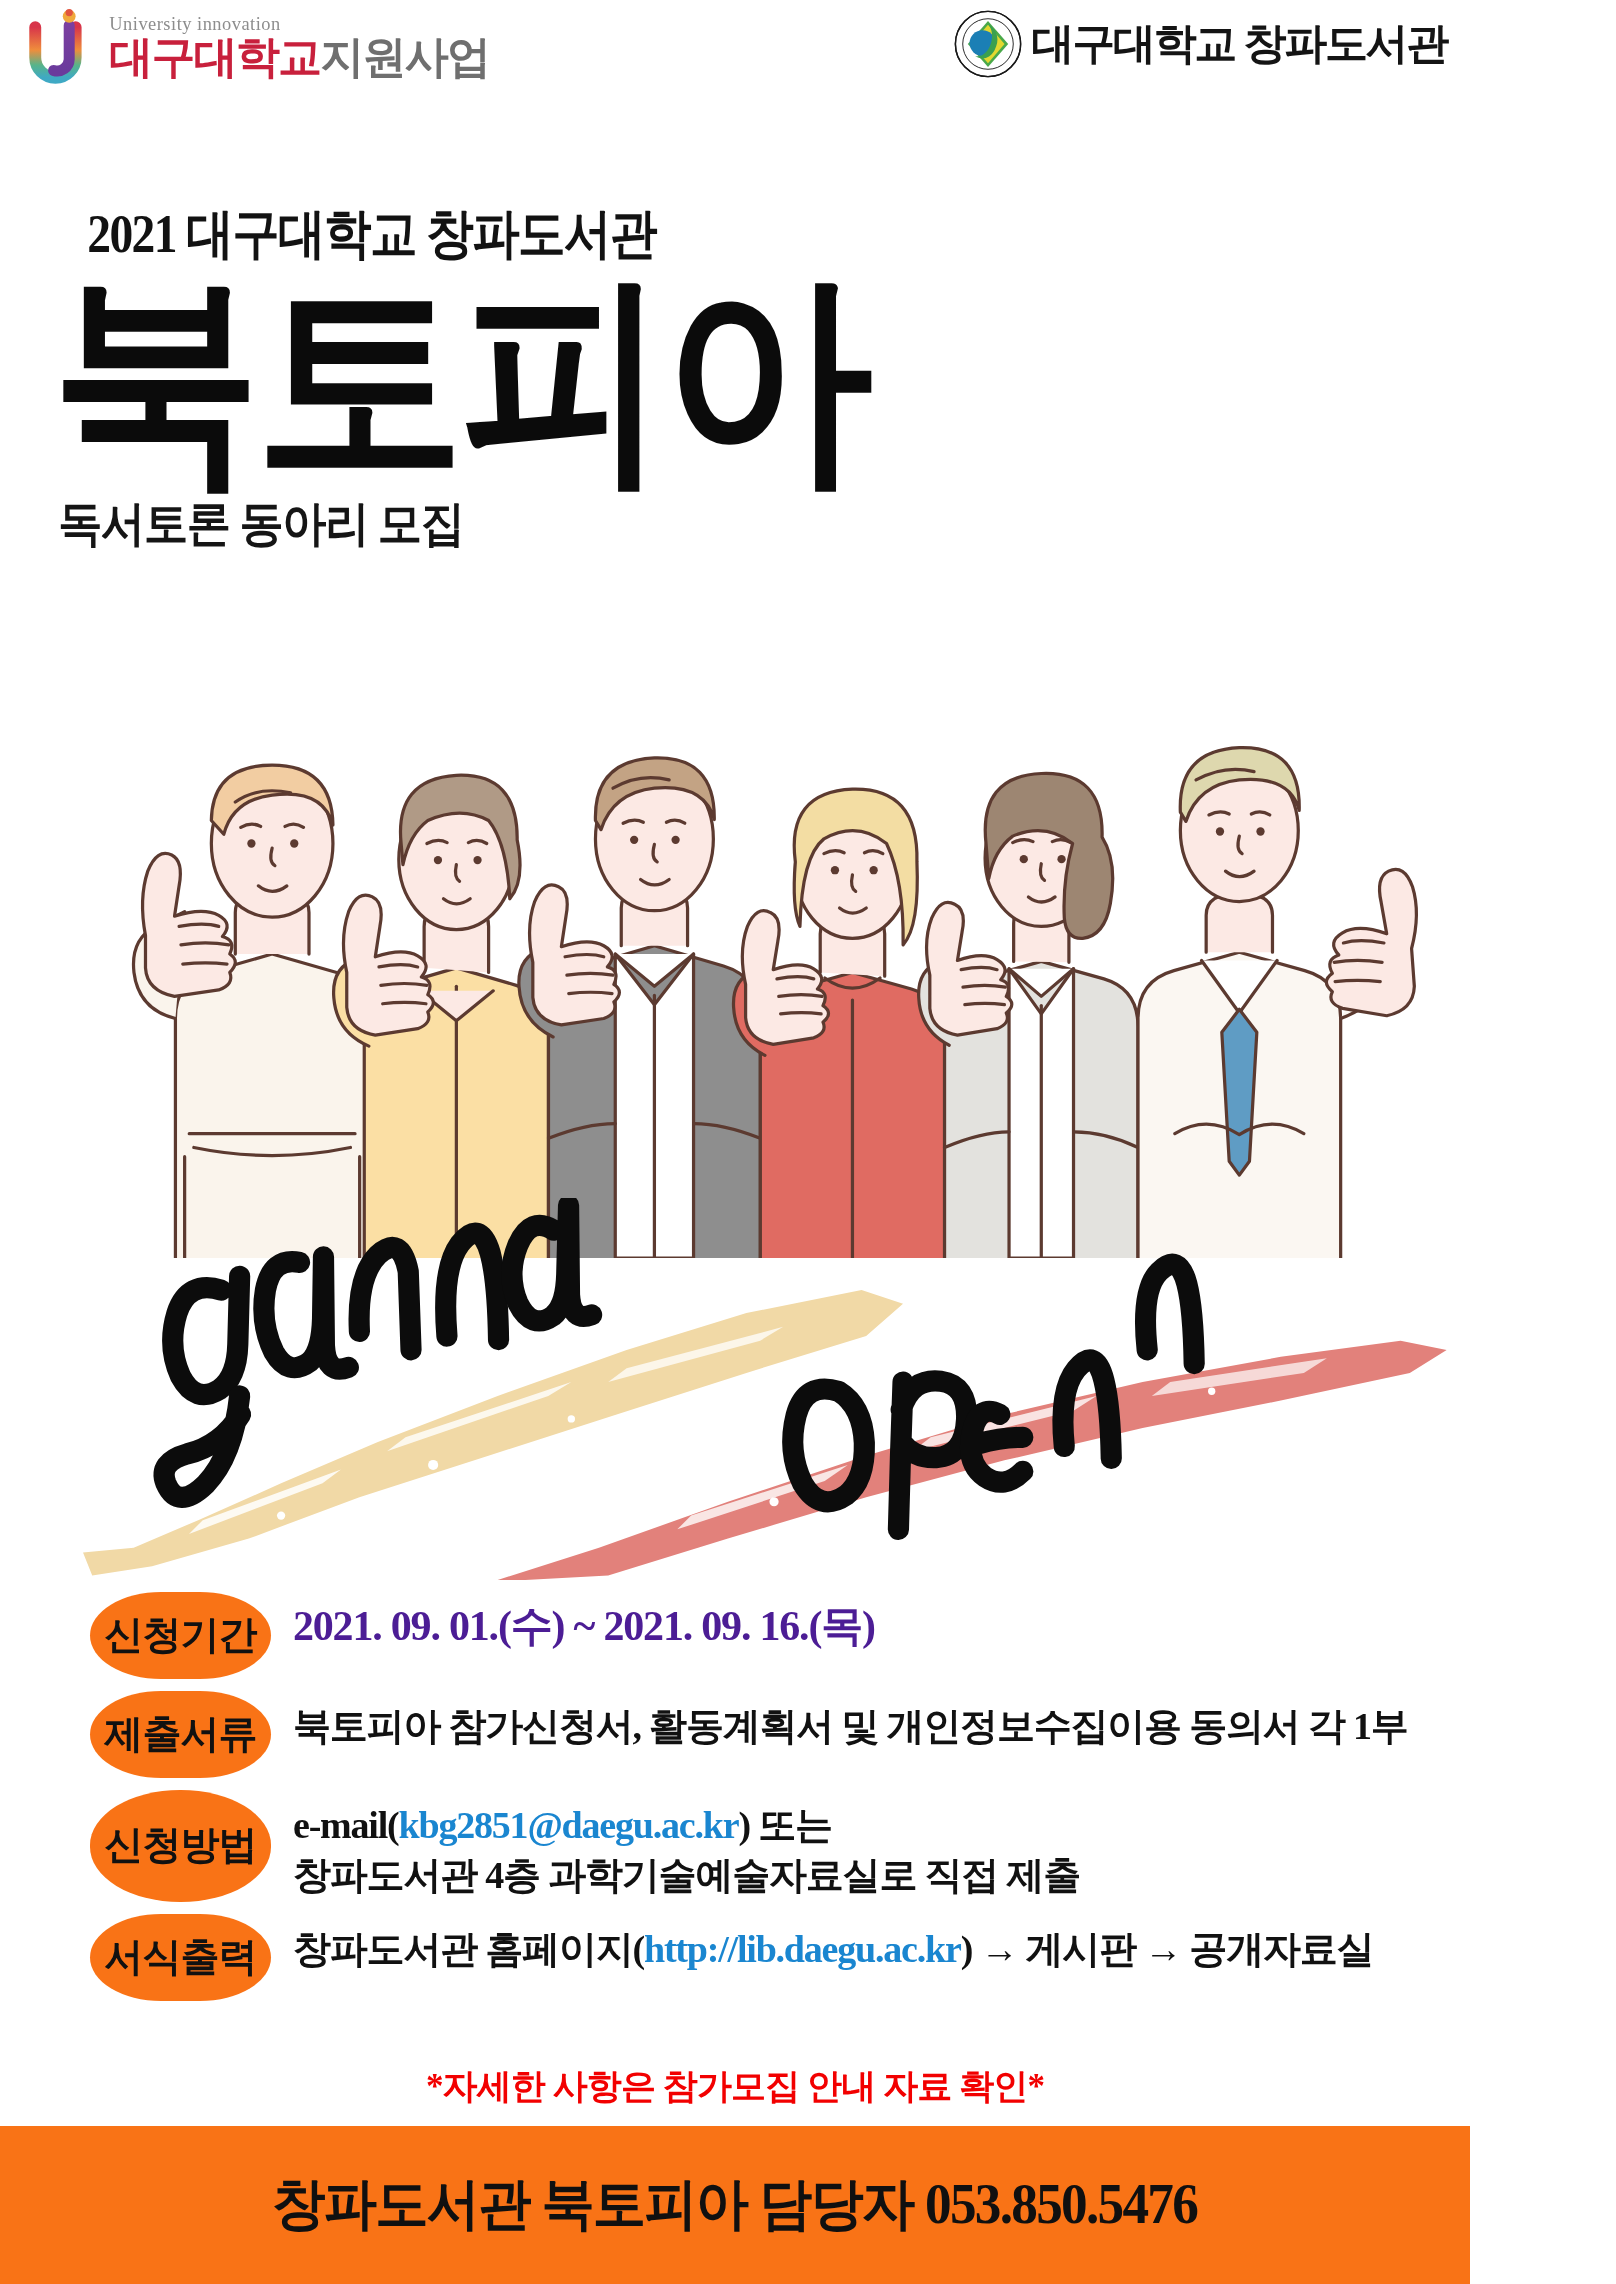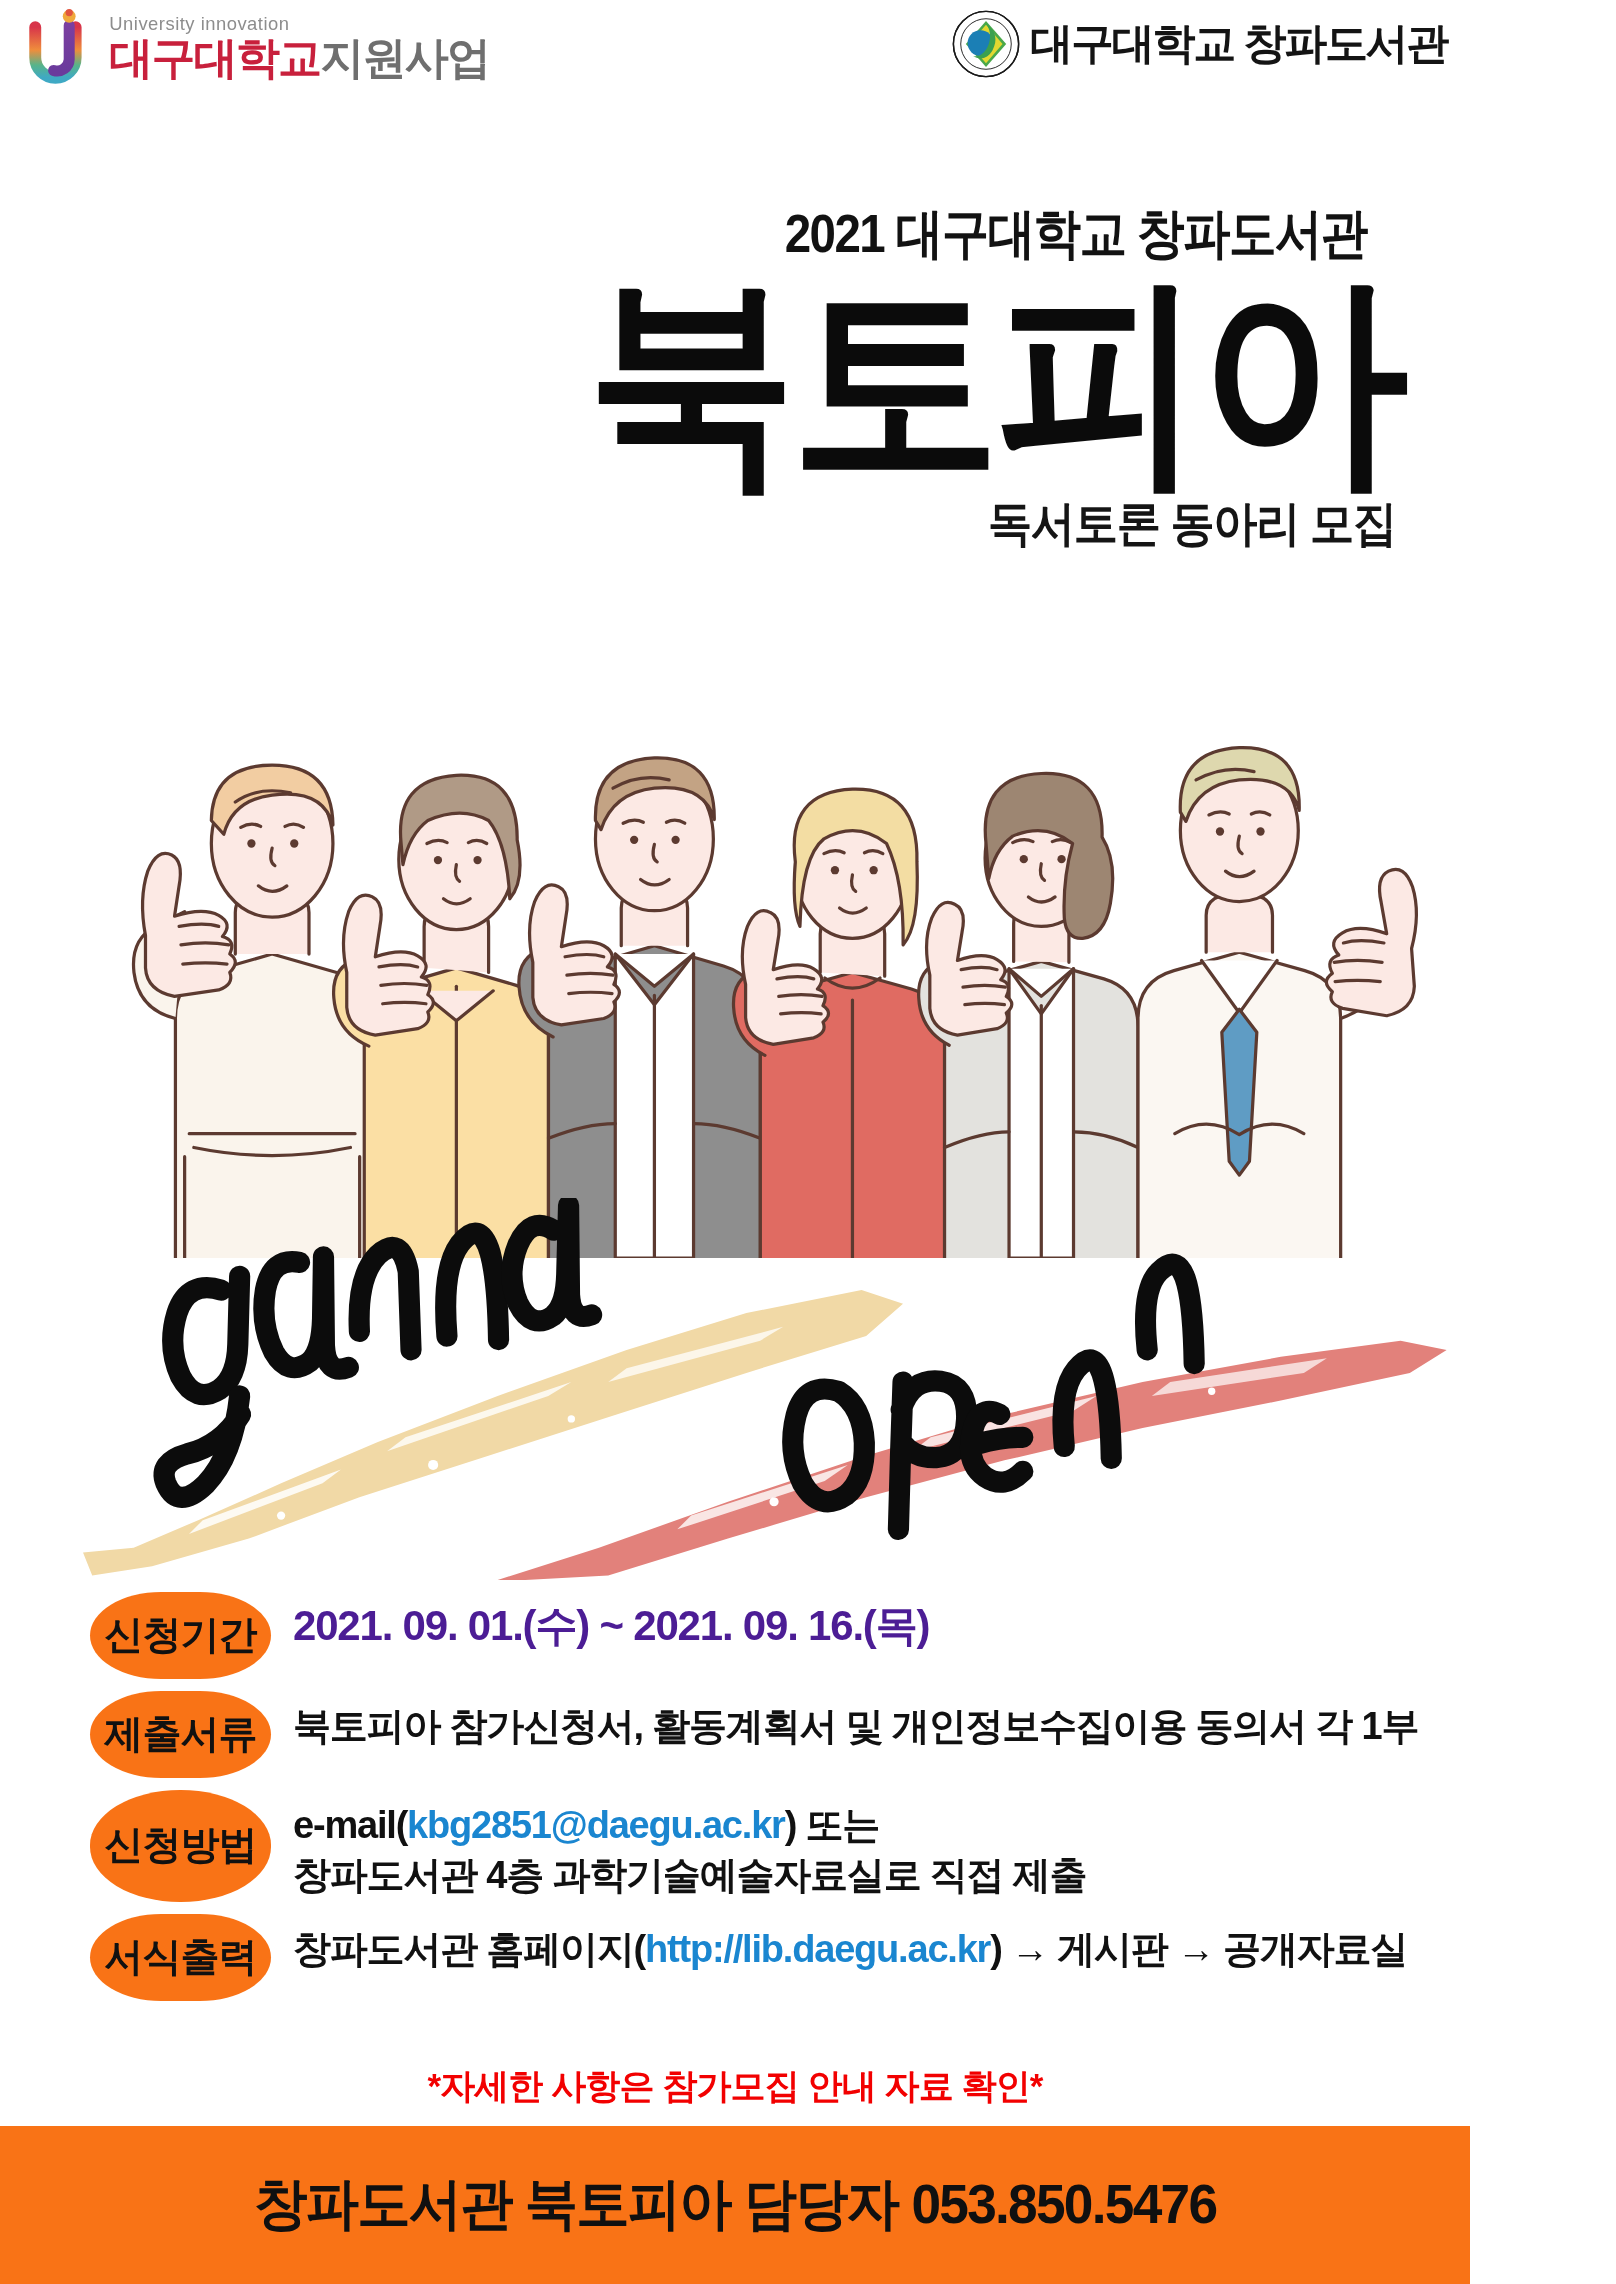--- a/index.html
+++ b/index.html
@@ -2,38 +2,39 @@
 <html style="font-size:7.4px"><head>
 <meta charset="utf-8">
 <style>
   html,body{margin:0;padding:0;background:#fff;}
   body{font-family:"Liberation Sans","DejaVu Sans",sans-serif;}
   .poster{
     position:relative;
     width:1470px;height:2284px;
     background:#ffffff;
     overflow:hidden;
+    font-family:Liberation Serif, serif;
   }
 
   
   .logo-left{position:absolute;left:25px;top:8.3px;display:flex;align-items:center;gap:8.3px;}
   .ui-mark{position:relative;width:76px;height:78px;flex:none;}
   .ui-mark svg{display:block;}
   .logo-left-text{display:flex;flex-direction:column;justify-content:center;line-height:1;}
   .logo-left-en{font-size:18.4px;color:#8d8d8d;letter-spacing:0.5px;margin-bottom:2.8px;font-weight:400;}
   .logo-left-kr{font-size:44px;font-weight:bold;letter-spacing:-1.8px;white-space:nowrap;}
   .logo-left-kr .red{color:#c8203c;}
   .logo-left-kr .gray{color:#6f6f6f;}
 
   .logo-right{position:absolute;right:23px;top:10px;display:flex;align-items:center;gap:10px;}
   .du-emblem{width:68px;height:68px;flex:none;}
   .logo-right-kr{font-size:43px;font-weight:bold;color:#141414;letter-spacing:-2.3px;white-space:nowrap;}
 
   
-  .title-block{position:absolute;left:0;right:16px;top:198px;text-align:right;}
+  .title-block{position:absolute;left:0;right:16px;top:198px;text-align:left;}
   .title-kicker{
     font-size:54px;font-weight:bold;color:#121212;letter-spacing:-1.8px;
     transform:scaleX(.88);transform-origin:center;
   }
   .title-main{
     font-size:226px;font-weight:bold;color:#0b0b0b;letter-spacing:-6.5px;
     line-height:.96;margin-top:0.9px;
     transform:scaleX(.93);transform-origin:center;
     font-stretch:condensed;
   }

